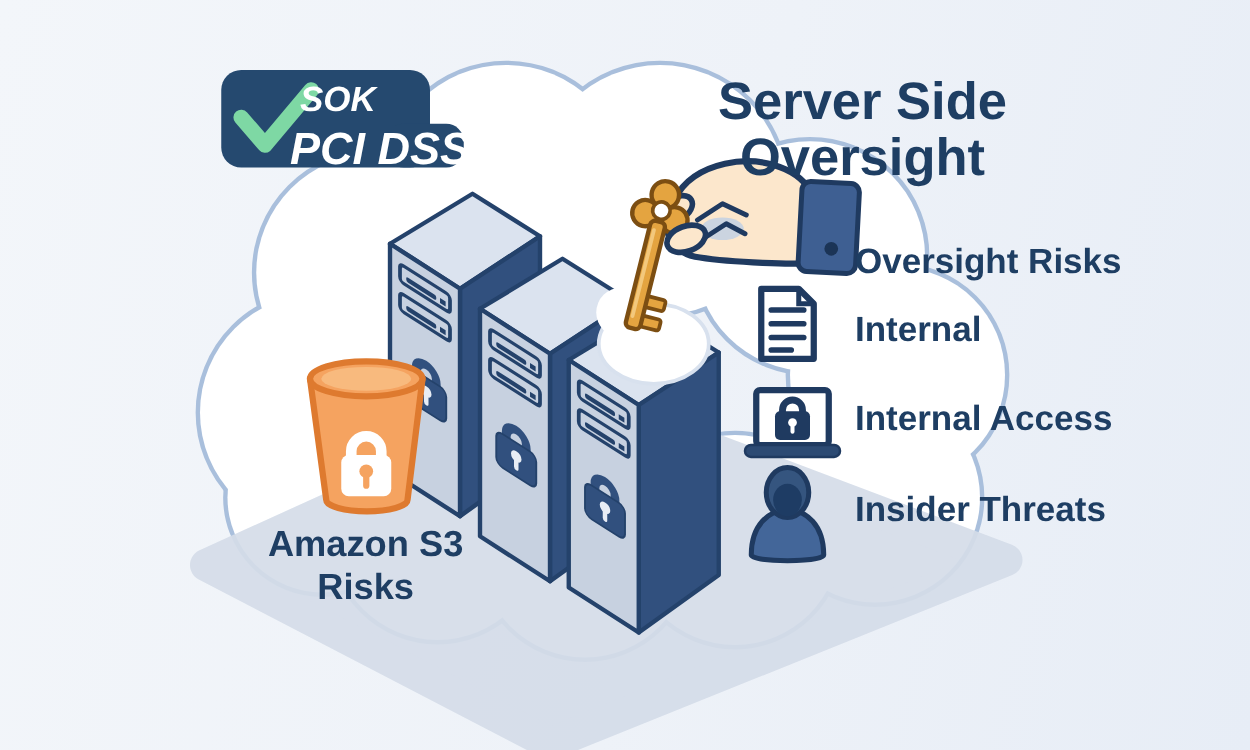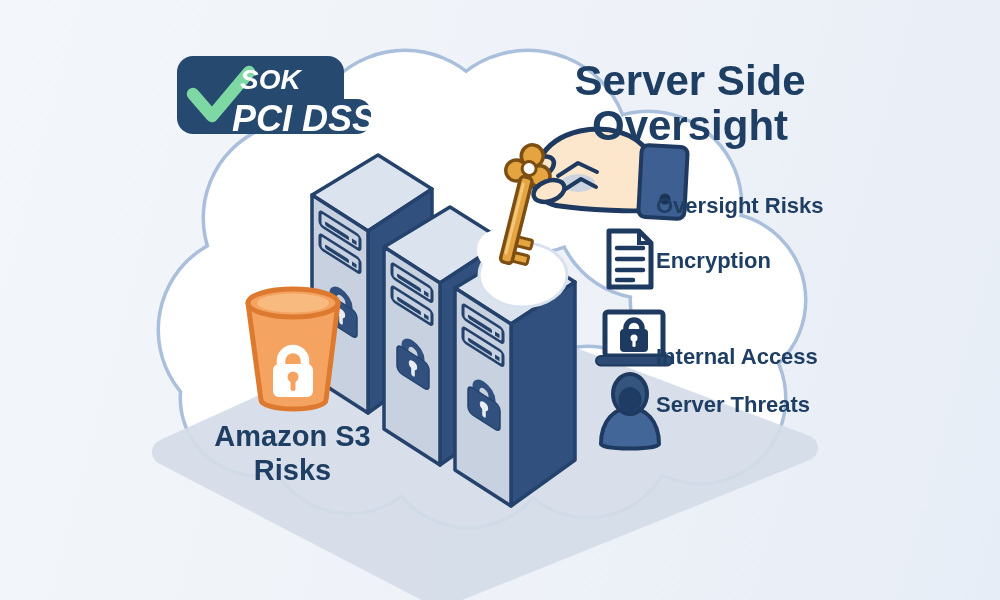--- a/index.html
+++ b/index.html
@@ -17,24 +17,24 @@
     color:#1E3E63;
     white-space:nowrap;
   }
   .title{
     left:535px;top:34px;width:310px;
     font-size:42px;line-height:45px;text-align:center;margin-top:24px;
   }
   .badge-line{color:#FFFFFF;text-align:left;font-style:italic;}
   .badge-line1{left:240px;top:64px;width:100px;font-size:28px;}
   .badge-line2{left:232px;top:98px;width:130px;font-size:36px;}
-  .risk{left:656px;font-size:22px;}
+  .risk{left:684px;font-size:28px;}
   .risk1{top:193px;}
   .risk2{top:248px;}
-  .risk3{top:319px;margin-top:25px;}
+  .risk3{top:319px;}
   .risk4{top:392px;}
   .bucket-label{
     left:190px;top:419px;width:205px;
     font-size:29px;line-height:34px;text-align:center;
   }
 </style>
 </head>
 <body>
 
 <div class="stage">
@@ -174,22 +174,22 @@
 
   <div class="txt badge-line badge-line1">SOK</div>
   <div class="txt badge-line badge-line2">PCI DSS</div>
 
   <div class="txt title">
     <div>Server Side</div>
     <div>Oversight</div>
   </div>
 
   <div class="txt risk risk1">Oversight Risks</div>
-  <div class="txt risk risk2">Encryption</div>
+  <div class="txt risk risk2">Internal</div>
   <div class="txt risk risk3">Internal Access</div>
-  <div class="txt risk risk4">Server Threats</div>
+  <div class="txt risk risk4">Insider Threats</div>
 
   <div class="txt bucket-label">
     <div>Amazon S3</div>
     <div>Risks</div>
   </div>
 
 </div>
 
 </body></html>

